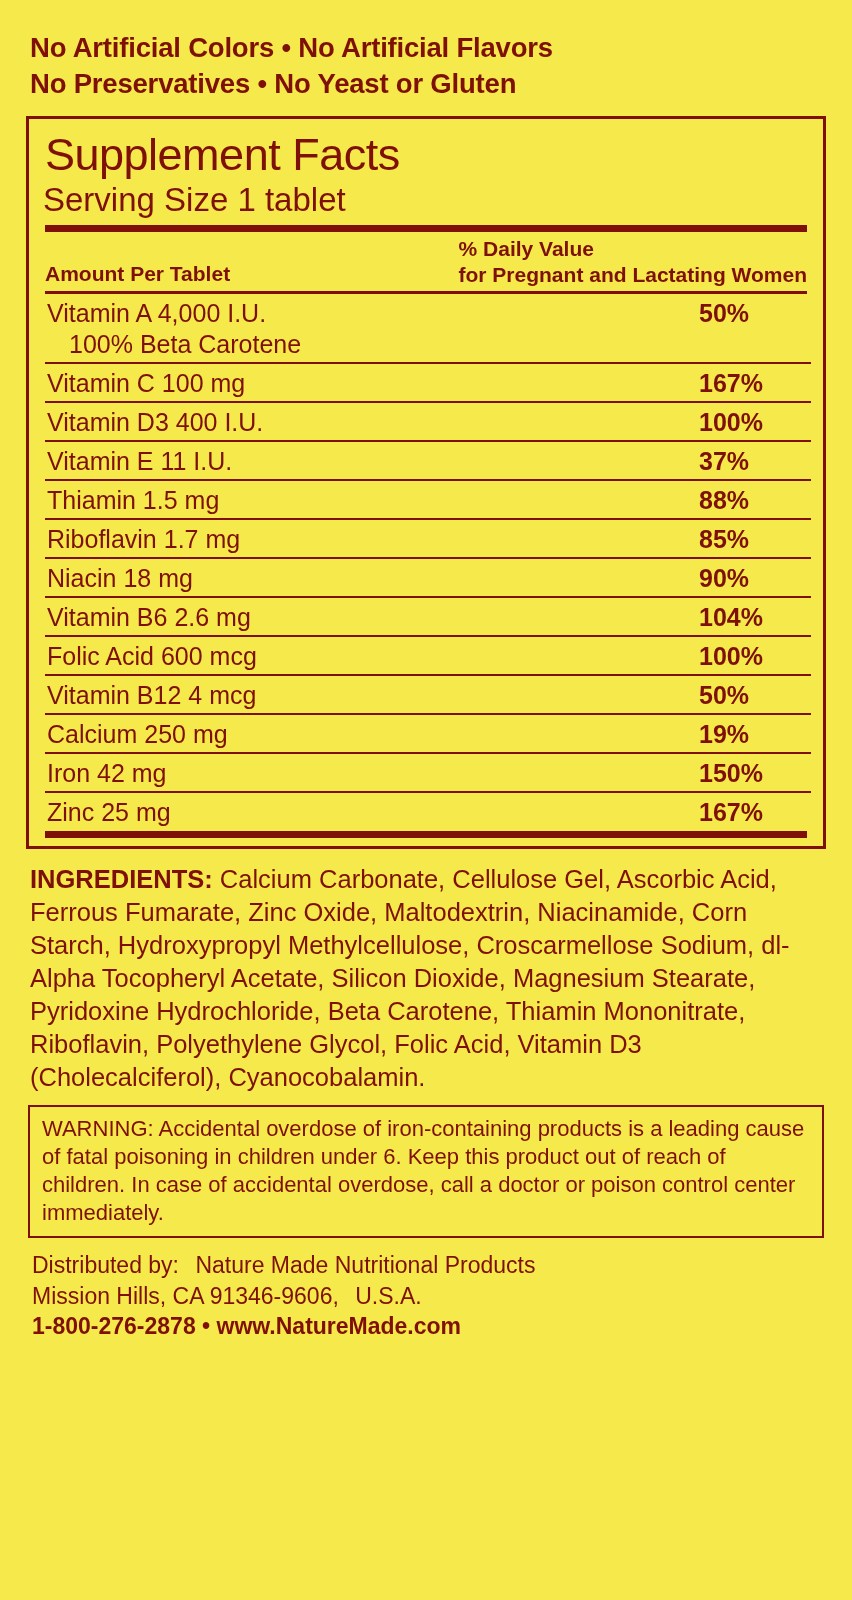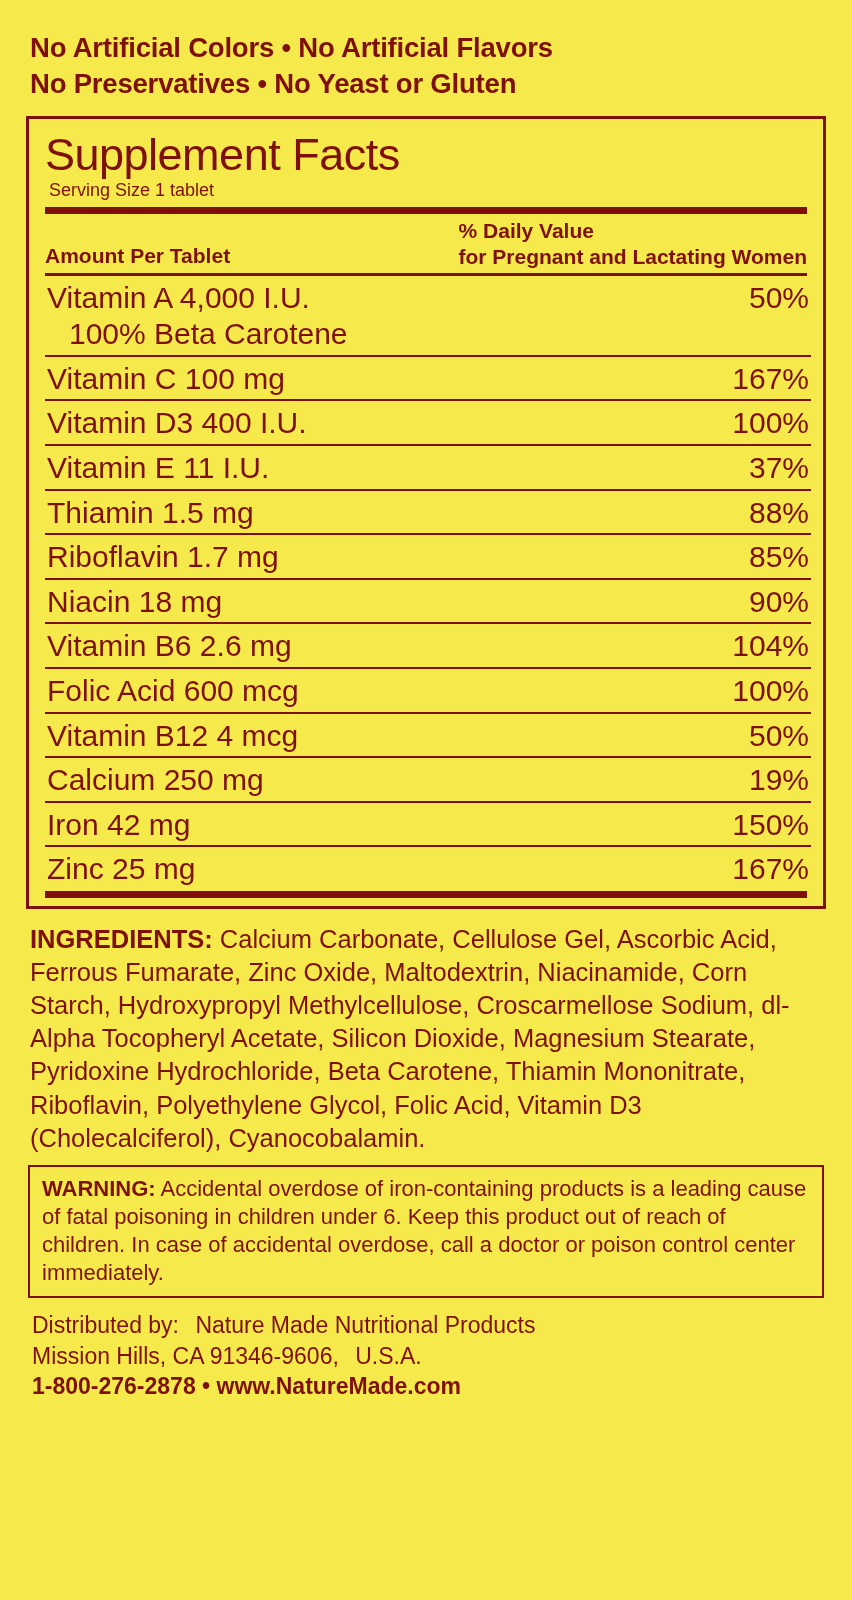--- a/index.html
+++ b/index.html
@@ -40,23 +40,23 @@
     box-sizing: border-box;
   }
   .sf-title {
     font-size: 45px;
     font-weight: normal;
     line-height: 1.05;
     letter-spacing: -0.5px;
     margin: 2px 0 0 2px;
   }
   .sf-serving {
-    font-size: 18px;
+    font-size: 33px;
     line-height: 1.2;
-    margin: 2px 0 6px 6px;
+    margin: 2px 0 6px 0;
   }
   .rule-thick {
     border-top: 7px solid #7E1008;
     margin: 4px 2px 0 2px;
   }
   .rule-med {
     border-top: 3px solid #7E1008;
     margin: 0 2px;
   }
 
@@ -77,31 +77,32 @@
     text-align: left;
     line-height: 1.22;
   }
 
   table.sf {
     width: 100%;
     border-collapse: collapse;
     margin: 0 2px;
   }
   table.sf td {
-    font-size: 30px;
+    font-size: 25px;
     padding: 5px 2px 4px 2px;
     border-bottom: 2px solid #7E1008;
     vertical-align: top;
     line-height: 1.12;
   }
   table.sf tr:last-child td { border-bottom: none; }
   table.sf td.val {
-    text-align: right;
+    text-align: left;
     white-space: nowrap;
     width: 110px;
+    font-weight: bold;
   }
   table.sf td.nm .sub {
     display: block;
     padding-left: 22px;
     padding-top: 3px;
   }
   .sf-foot-rule {
     border-top: 7px solid #7E1008;
     margin: 1px 2px 0 2px;
   }
@@ -115,21 +116,21 @@
   .ingredients b { font-weight: bold; }
 
   
   .warning-box {
     border: 2px solid #7E1008;
     padding: 8px 12px 9px 12px;
     margin: 0 2px;
     font-size: 22px;
     line-height: 1.28;
   }
-  .warning-box b { font-weight: bold; }
+  .warning-box b { font-weight: normal; }
 
   
   .footer {
     margin: 12px 6px 0 6px;
     font-size: 23px;
     line-height: 1.32;
   }
   .footer b { font-weight: normal; margin-left: 10px; }
   .footer .phone { font-weight: bold; font-size: 23px; }
 </style>

